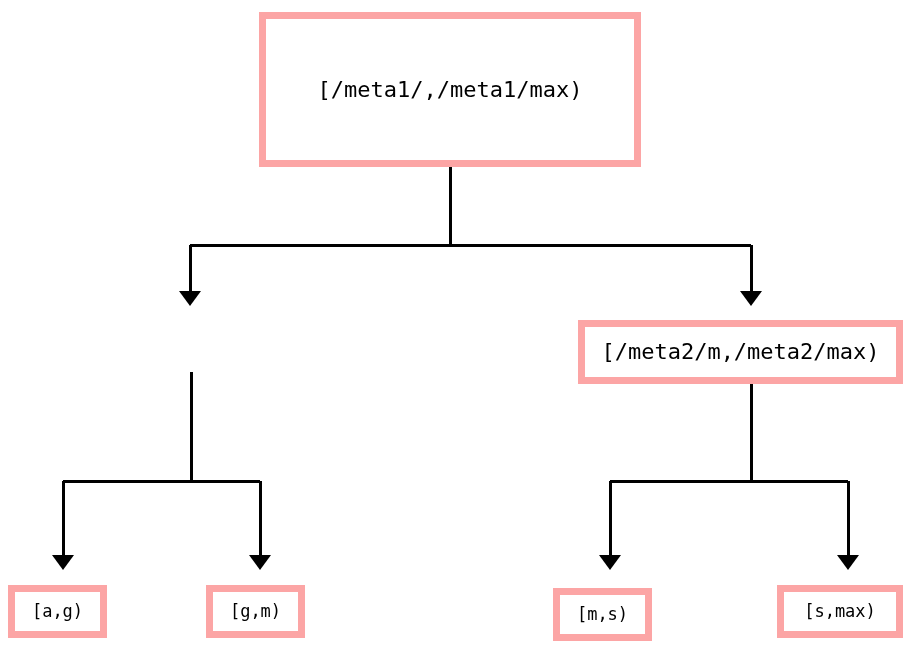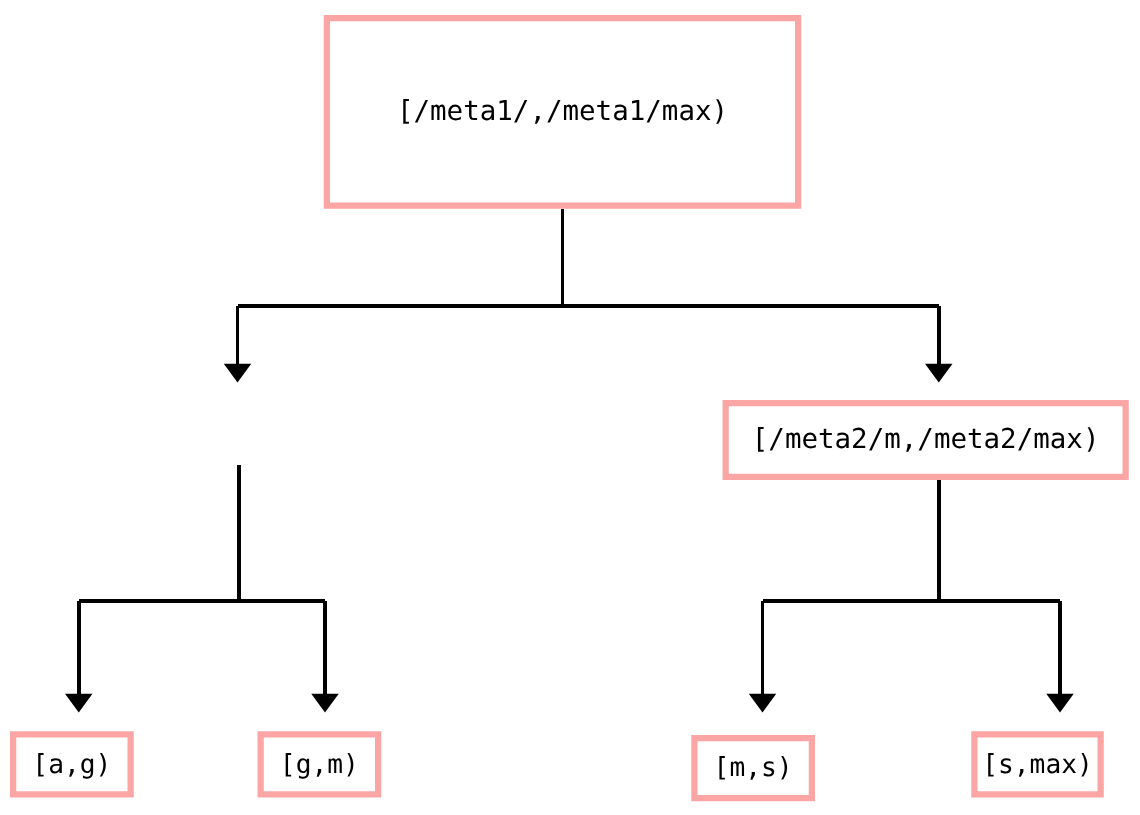--- a/index.html
+++ b/index.html
@@ -23,35 +23,35 @@
     left: 0;
     top: 0;
     width: 912px;
     height: 652px;
     pointer-events: none;
   }
   .node {
     position: absolute;
     box-sizing: border-box;
     background: #ffffff;
-    border: 5px solid #fca5a5;
+    border: 7px solid #fca5a5;
     display: flex;
     align-items: center;
     justify-content: center;
     color: #000000;
     white-space: pre;
   }
   .node-label {
     display: block;
     line-height: 1;
     letter-spacing: 0px;
   }
   .lvl0 { font-size: 22px; }
   .lvl1 { font-size: 22px; }
-  .lvl2 { font-size: 21px; text-align: center; }
+  .lvl2 { font-size: 17px; text-align: center; }
 </style>
 </head>
 <body>
 
 <div id="diagram">
 
   <svg id="edges" viewBox="0 0 912 652">
     <g stroke="#000000" stroke-width="3" fill="none" shape-rendering="crispEdges">
 
       <path d="M 450 167 L 450 245"></path>
@@ -93,17 +93,17 @@
   </div>
 
   <div class="node lvl2" style="left:206px; top:585px; width:99px; height:53px;">
     <span class="node-label">[g,m)</span>
   </div>
 
   <div class="node lvl2" style="left:553px; top:588px; width:99px; height:53px;">
     <span class="node-label">[m,s)</span>
   </div>
 
-  <div class="node lvl2" style="left:777px; top:585px; width:106px; height:53px;">
+  <div class="node lvl2" style="left:777px; top:585px; width:126px; height:53px;">
     <span class="node-label">[s,max)</span>
   </div>
 
 </div>
 
 </body></html>

